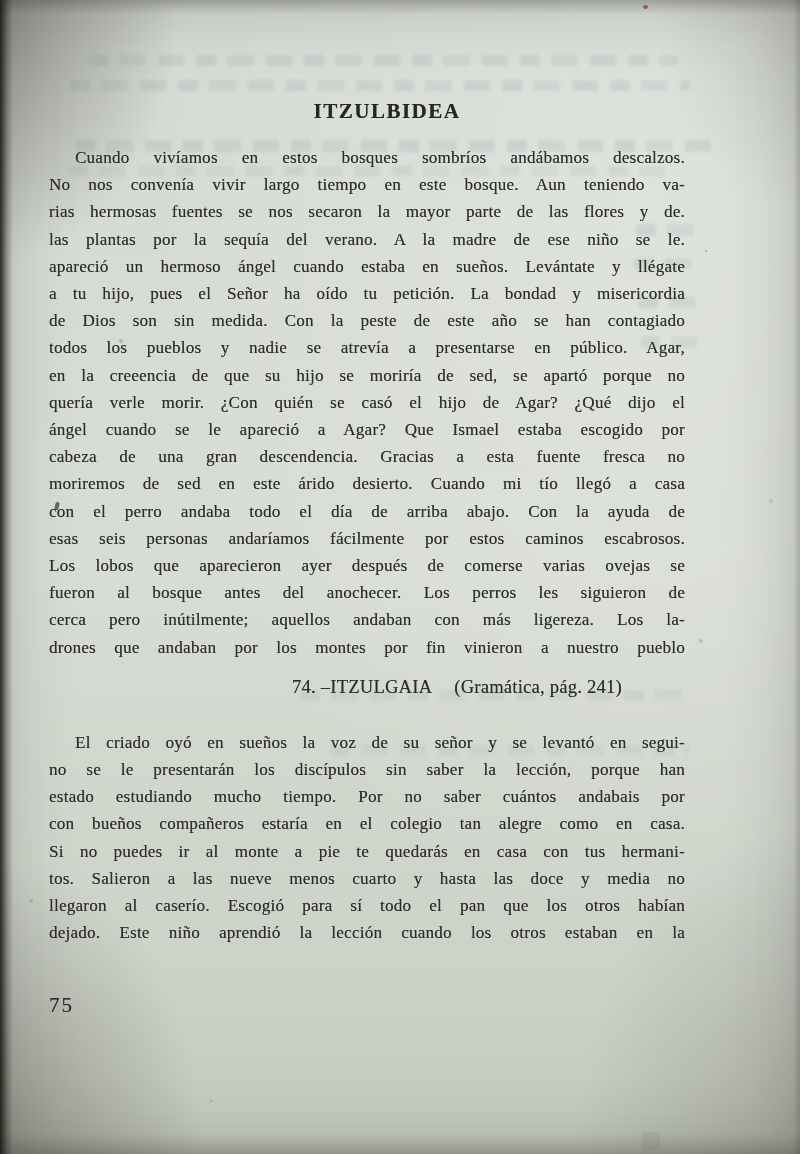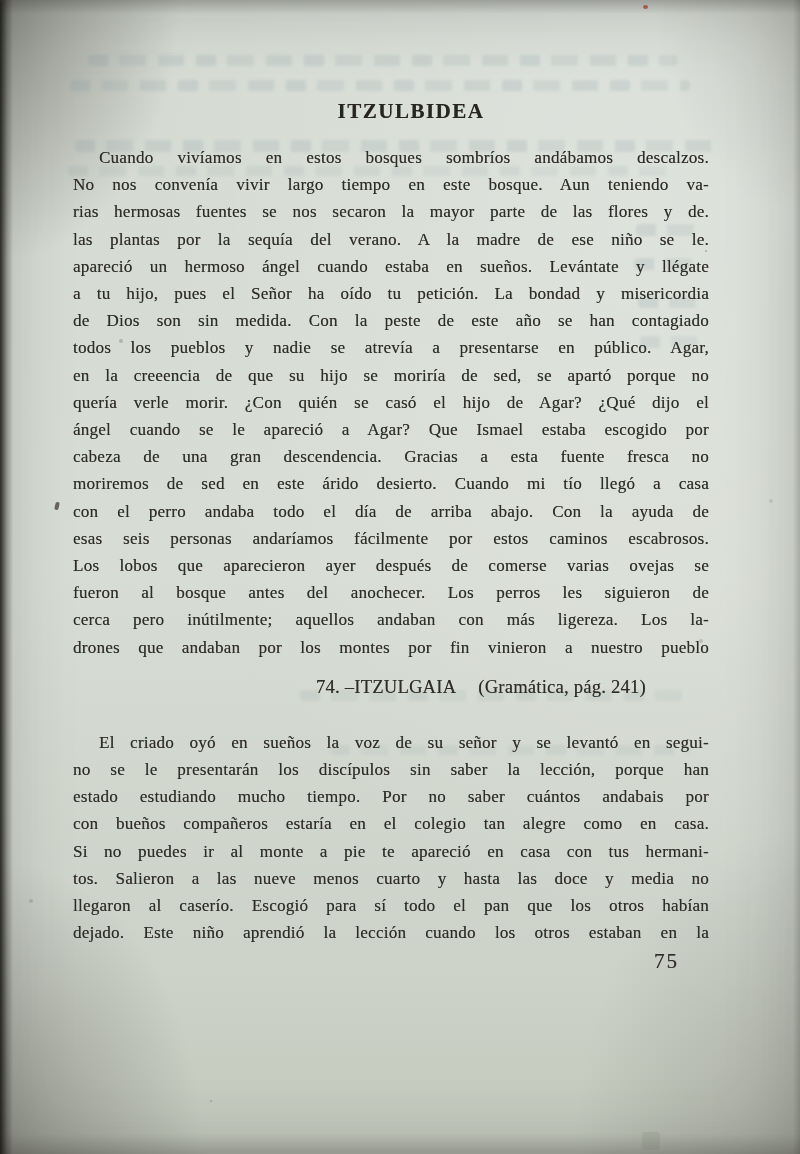--- a/index.html
+++ b/index.html
@@ -38,21 +38,21 @@
     position:absolute;left:0;bottom:0;right:0;height:20px;
     background:linear-gradient(0deg, rgba(28,26,20,0.18), transparent);
   }
   .edge-right{
     position:absolute;right:0;top:0;bottom:0;width:7px;
     background:linear-gradient(270deg, rgba(28,26,20,0.16), transparent);
   }
 
   .content{
     position:absolute;
-    left:73px;top:96px;width:636px;
+    left:49px;top:96px;width:636px;
     color:var(--ink);
     font-size:17px;
     letter-spacing:0.015em;
     text-shadow:0.2px 0.2px 0.6px rgba(46,44,40,0.55);
   }
   .page-heading{
     font-size:21px;font-weight:bold;letter-spacing:1.5px;
     line-height:30px;text-align:center;
     padding-left:40px;
     margin:0 0 18px 0;
@@ -72,23 +72,24 @@
     text-align:center;
     padding-left:180px;
     font-size:18.5px;
     white-space:nowrap;
   }
   .section-heading .ref{margin-left:22px;}
   .para2{margin-top:28px;}
   .page-number{
     line-height:30px;
     font-size:21px;
-    text-align:right;
+    text-align:left;
     padding-right:30px;
     letter-spacing:2px;
+    margin-top:44px;
   }
 
   
   .bleed{
     position:absolute;
     background:repeating-linear-gradient(90deg,
       rgba(112,142,150,0.30) 0 20px, transparent 20px 31px,
       rgba(112,142,150,0.24) 31px 58px, transparent 58px 70px,
       rgba(112,142,150,0.28) 70px 96px, transparent 96px 108px);
     filter:blur(1.6px);
@@ -170,21 +171,21 @@
 
     <div class="section-heading">
       <span>74. –ITZULGAIA</span><span class="ref">(Gramática, pág. 241)</span>
     </div>
 
     <div class="para para2">
       <div class="line indent">El criado oyó en sueños la voz de su señor y se levantó en segui-</div>
       <div class="line">no se le presentarán los discípulos sin saber la lección, porque han</div>
       <div class="line">estado estudiando mucho tiempo. Por no saber cuántos andabais por</div>
       <div class="line">con bueños compañeros estaría en el colegio tan alegre como en casa.</div>
-      <div class="line">Si no puedes ir al monte a pie te apareció en casa con tus hermani-</div>
+      <div class="line">Si no puedes ir al monte a pie te quedarás en casa con tus hermani-</div>
       <div class="line">tos. Salieron a las nueve menos cuarto y hasta las doce y media no</div>
       <div class="line">llegaron al caserío. Escogió para sí todo el pan que los otros habían</div>
       <div class="line">dejado. Este niño aprendió la lección cuando los otros estaban en la</div>
     </div>
 
     <div class="page-number">75</div>
 
   </div>
 </div>
 

